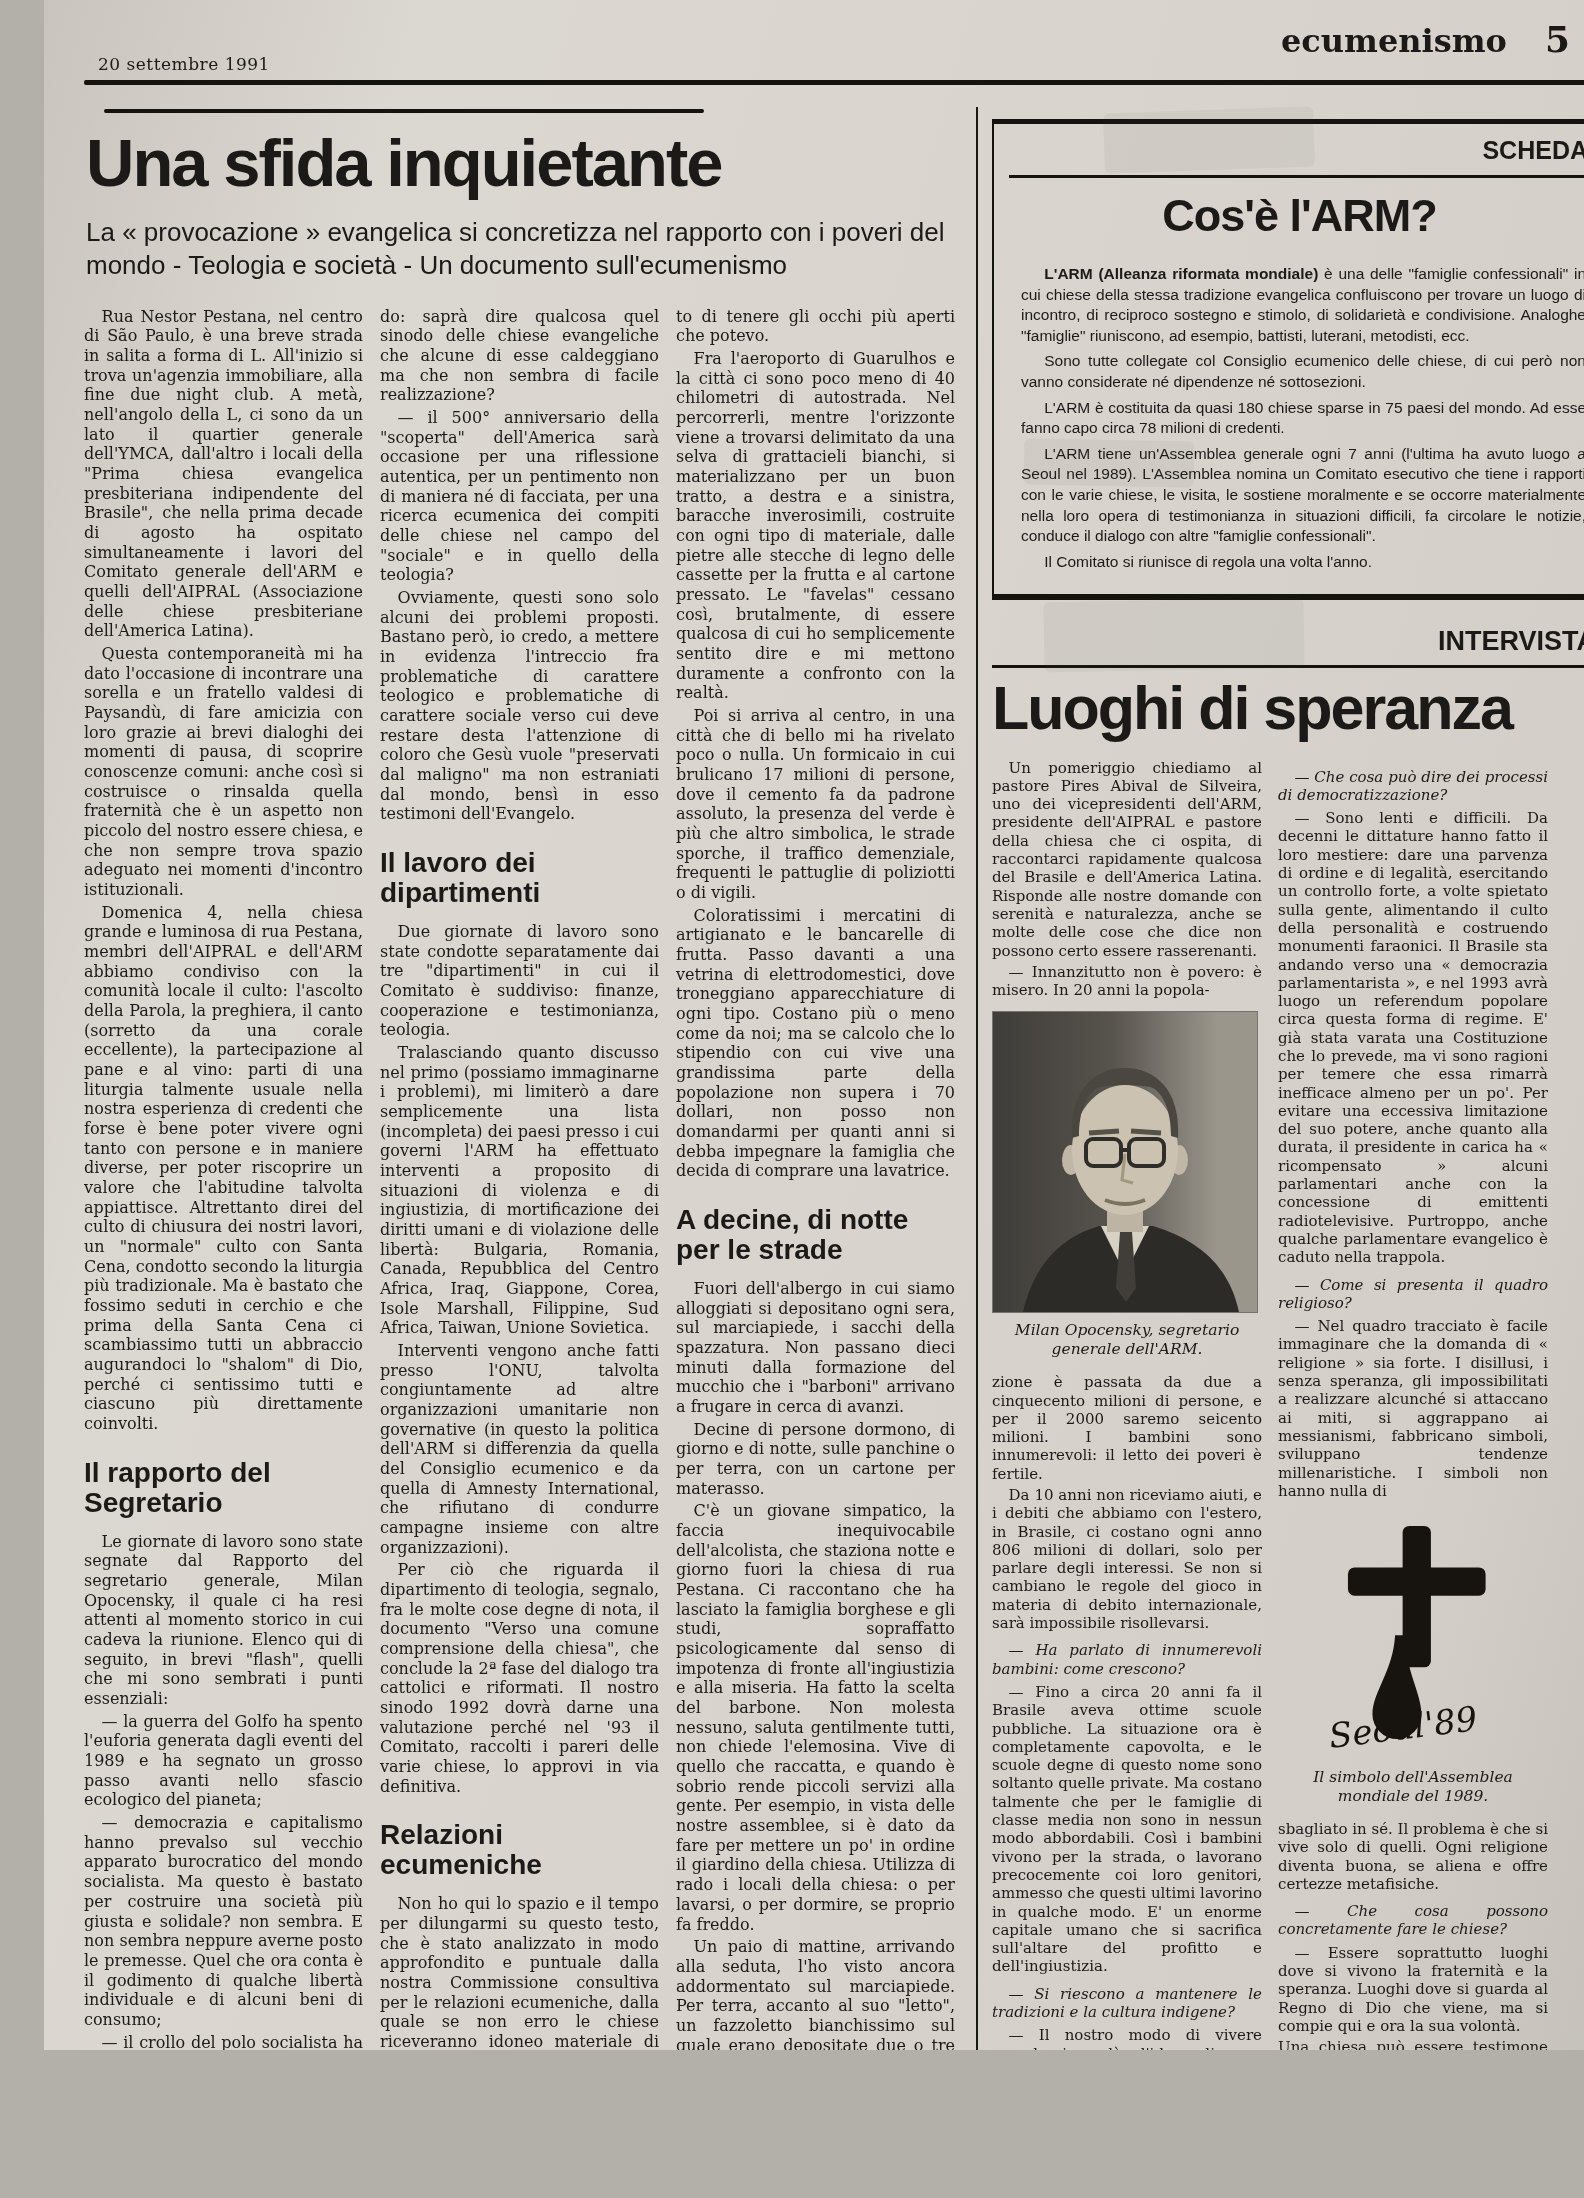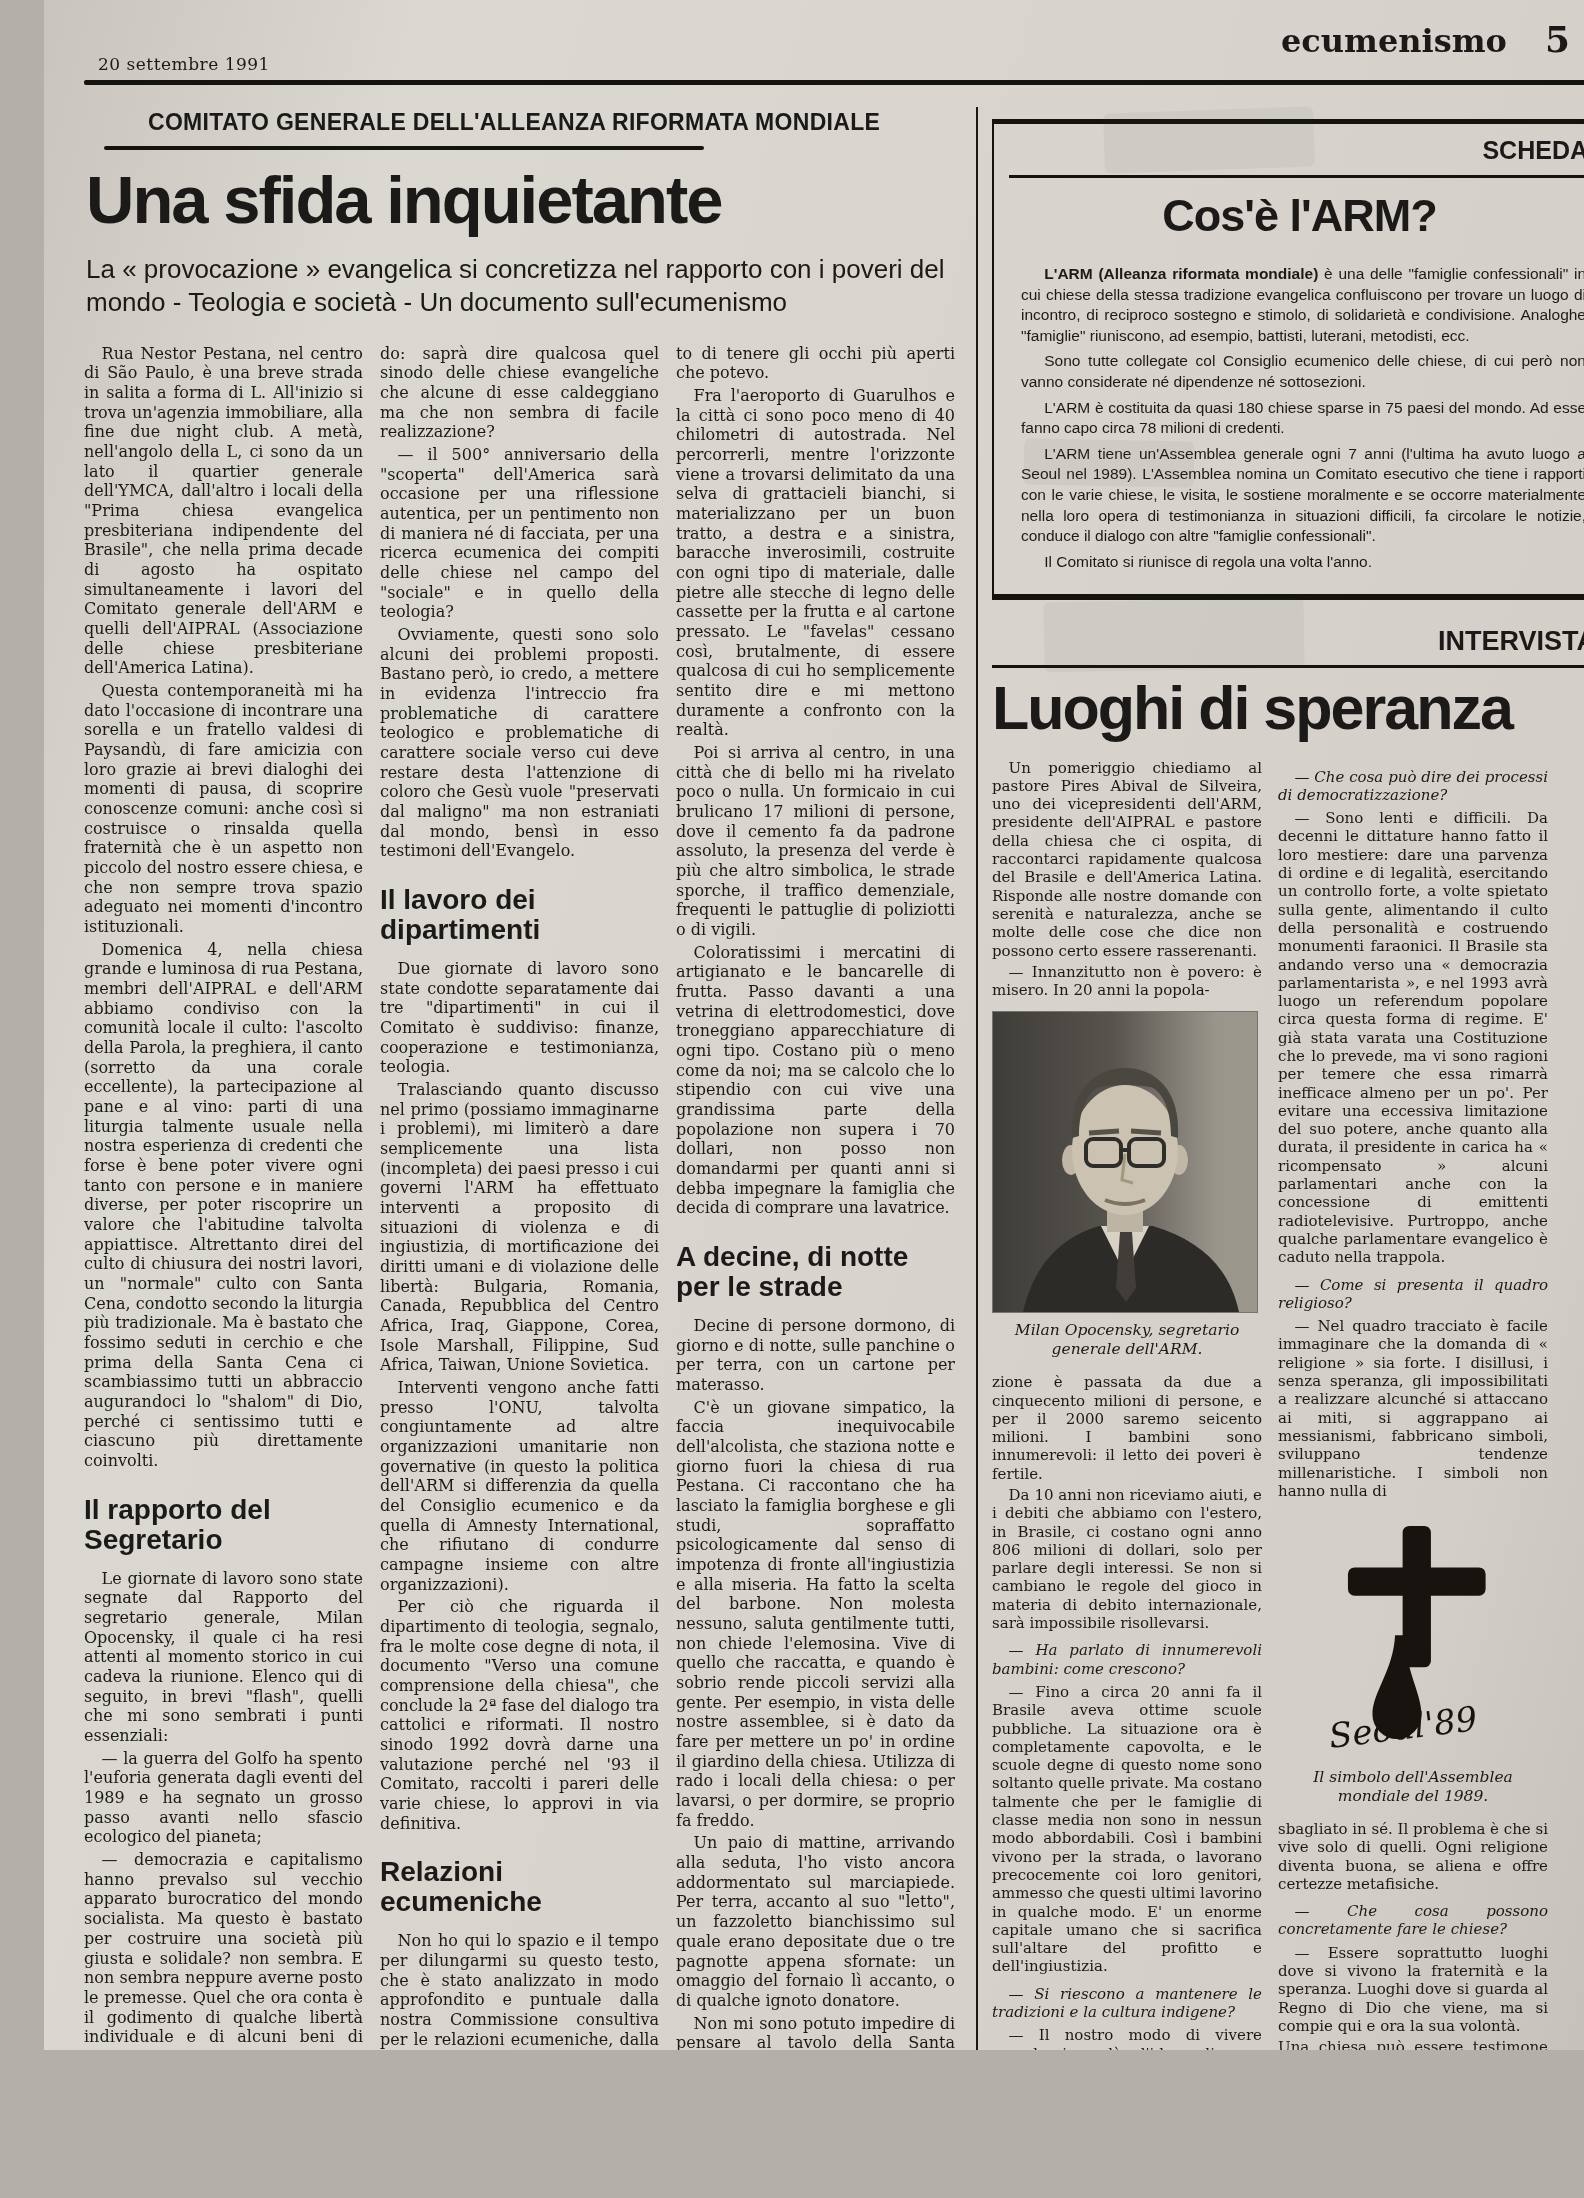--- a/index.html
+++ b/index.html
@@ -66,21 +66,20 @@
     <div class="section-block">
       <span class="section-name">ecumenismo</span>
       <span class="page-num">5</span>
     </div>
   </header>
   <div class="masthead-rule"></div>
 
   <div class="content">
 
     <section class="left-article">
-      <div class="kicker">COMITATO GENERALE DELL'ALLEANZA RIFORMATA MONDIALE</div>
       <div class="kicker-rule"></div>
       <h1 class="headline">Una sfida inquietante</h1>
       <p class="deck">La « provocazione » evangelica si concretizza nel rapporto con i poveri del mondo - Teologia e società - Un documento sull'ecumenismo</p>
       <div class="cols">
         <div class="col">
             <p class="para">Rua Nestor Pestana, nel centro di São Paulo, è una breve strada in salita a forma di L. All'inizio si trova un'agenzia immobiliare, alla fine due night club. A metà, nell'angolo della L, ci sono da un lato il quartier generale dell'YMCA, dall'altro i locali della "Prima chiesa evangelica presbiteriana indipendente del Brasile", che nella prima decade di agosto ha ospitato simultaneamente i lavori del Comitato generale dell'ARM e quelli dell'AIPRAL (Associazione delle chiese presbiteriane dell'America Latina).</p>
             <p class="para">Questa contemporaneità mi ha dato l'occasione di incontrare una sorella e un fratello valdesi di Paysandù, di fare amicizia con loro grazie ai brevi dialoghi dei momenti di pausa, di scoprire conoscenze comuni: anche così si costruisce o rinsalda quella fraternità che è un aspetto non piccolo del nostro essere chiesa, e che non sempre trova spazio adeguato nei momenti d'incontro istituzionali.</p>
             <p class="para">Domenica 4, nella chiesa grande e luminosa di rua Pestana, membri dell'AIPRAL e dell'ARM abbiamo condiviso con la comunità locale il culto: l'ascolto della Parola, la preghiera, il canto (sorretto da una corale eccellente), la partecipazione al pane e al vino: parti di una liturgia talmente usuale nella nostra esperienza di credenti che forse è bene poter vivere ogni tanto con persone e in maniere diverse, per poter riscoprire un valore che l'abitudine talvolta appiattisce. Altrettanto direi del culto di chiusura dei nostri lavori, un "normale" culto con Santa Cena, condotto secondo la liturgia più tradizionale. Ma è bastato che fossimo seduti in cerchio e che prima della Santa Cena ci scambiassimo tutti un abbraccio augurandoci lo "shalom" di Dio, perché ci sentissimo tutti e ciascuno più direttamente coinvolti.</p>
             <h3 class="subhead">Il rapporto del Segretario</h3>
             <p class="para">Le giornate di lavoro sono state segnate dal Rapporto del segretario generale, Milan Opocensky, il quale ci ha resi attenti al momento storico in cui cadeva la riunione. Elenco qui di seguito, in brevi "flash", quelli che mi sono sembrati i punti essenziali:</p>
@@ -99,20 +98,21 @@
             <p class="para">Per ciò che riguarda il dipartimento di teologia, segnalo, fra le molte cose degne di nota, il documento "Verso una comune comprensione della chiesa", che conclude la 2ª fase del dialogo tra cattolici e riformati. Il nostro sinodo 1992 dovrà darne una valutazione perché nel '93 il Comitato, raccolti i pareri delle varie chiese, lo approvi in via definitiva.</p>
             <h3 class="subhead">Relazioni ecumeniche</h3>
             <p class="para">Non ho qui lo spazio e il tempo per dilungarmi su questo testo, che è stato analizzato in modo approfondito e puntuale dalla nostra Commissione consultiva per le relazioni ecumeniche, dalla quale se non erro le chiese riceveranno idoneo materiale di studio e notevoli aiuti. Ricordo solo che lo studio accurato di questo documento mi sembra indispensabile per le nostre comunità, proprio perché viviamo in un paese che ci mette a contatto di gomito col cattolicesimo più di quanto non accada ad altre chiese.</p>
           </div>
         <div class="col">
             <p class="para cont">to di tenere gli occhi più aperti che potevo.</p>
             <p class="para">Fra l'aeroporto di Guarulhos e la città ci sono poco meno di 40 chilometri di autostrada. Nel percorrerli, mentre l'orizzonte viene a trovarsi delimitato da una selva di grattacieli bianchi, si materializzano per un buon tratto, a destra e a sinistra, baracche inverosimili, costruite con ogni tipo di materiale, dalle pietre alle stecche di legno delle cassette per la frutta e al cartone pressato. Le "favelas" cessano così, brutalmente, di essere qualcosa di cui ho semplicemente sentito dire e mi mettono duramente a confronto con la realtà.</p>
             <p class="para">Poi si arriva al centro, in una città che di bello mi ha rivelato poco o nulla. Un formicaio in cui brulicano 17 milioni di persone, dove il cemento fa da padrone assoluto, la presenza del verde è più che altro simbolica, le strade sporche, il traffico demenziale, frequenti le pattuglie di poliziotti o di vigili.</p>
             <p class="para">Coloratissimi i mercatini di artigianato e le bancarelle di frutta. Passo davanti a una vetrina di elettrodomestici, dove troneggiano apparecchiature di ogni tipo. Costano più o meno come da noi; ma se calcolo che lo stipendio con cui vive una grandissima parte della popolazione non supera i 70 dollari, non posso non domandarmi per quanti anni si debba impegnare la famiglia che decida di comprare una lavatrice.</p>
             <h3 class="subhead">A decine, di notte per le strade</h3>
+            <p class="para">Fuori dell'albergo in cui siamo alloggiati si depositano ogni sera, sul marciapiede, i sacchi della spazzatura. Non passano dieci minuti dalla formazione del mucchio che i "barboni" arrivano a frugare in cerca di avanzi.</p>
             <p class="para">Decine di persone dormono, di giorno e di notte, sulle panchine o per terra, con un cartone per materasso.</p>
             <p class="para">C'è un giovane simpatico, la faccia inequivocabile dell'alcolista, che staziona notte e giorno fuori la chiesa di rua Pestana. Ci raccontano che ha lasciato la famiglia borghese e gli studi, sopraffatto psicologicamente dal senso di impotenza di fronte all'ingiustizia e alla miseria. Ha fatto la scelta del barbone. Non molesta nessuno, saluta gentilmente tutti, non chiede l'elemosina. Vive di quello che raccatta, e quando è sobrio rende piccoli servizi alla gente. Per esempio, in vista delle nostre assemblee, si è dato da fare per mettere un po' in ordine il giardino della chiesa. Utilizza di rado i locali della chiesa: o per lavarsi, o per dormire, se proprio fa freddo.</p>
             <p class="para">Un paio di mattine, arrivando alla seduta, l'ho visto ancora addormentato sul marciapiede. Per terra, accanto al suo "letto", un fazzoletto bianchissimo sul quale erano depositate due o tre pagnotte appena sfornate: un omaggio del fornaio lì accanto, o di qualche ignoto donatore.</p>
             <p class="para">Non mi sono potuto impedire di pensare al tavolo della Santa Cena e forse mi sarà difficile parteciparvi, per un po', senza collegarla con quella visione che resta per me, cittadino di un paese ricco e industrializzato, sfida inquietante rivoltami da colui che ha voluto farsi povero tra i poveri. "In quanto l'avete fatto ad uno di questi miei minimi fratelli, l'avete fatto a me". Sarò capace, avrò voglia di raccogliere questa provocazione e questa promessa?</p>
           </div>
       </div>
     </section>
 
     <aside class="right-rail">
 

